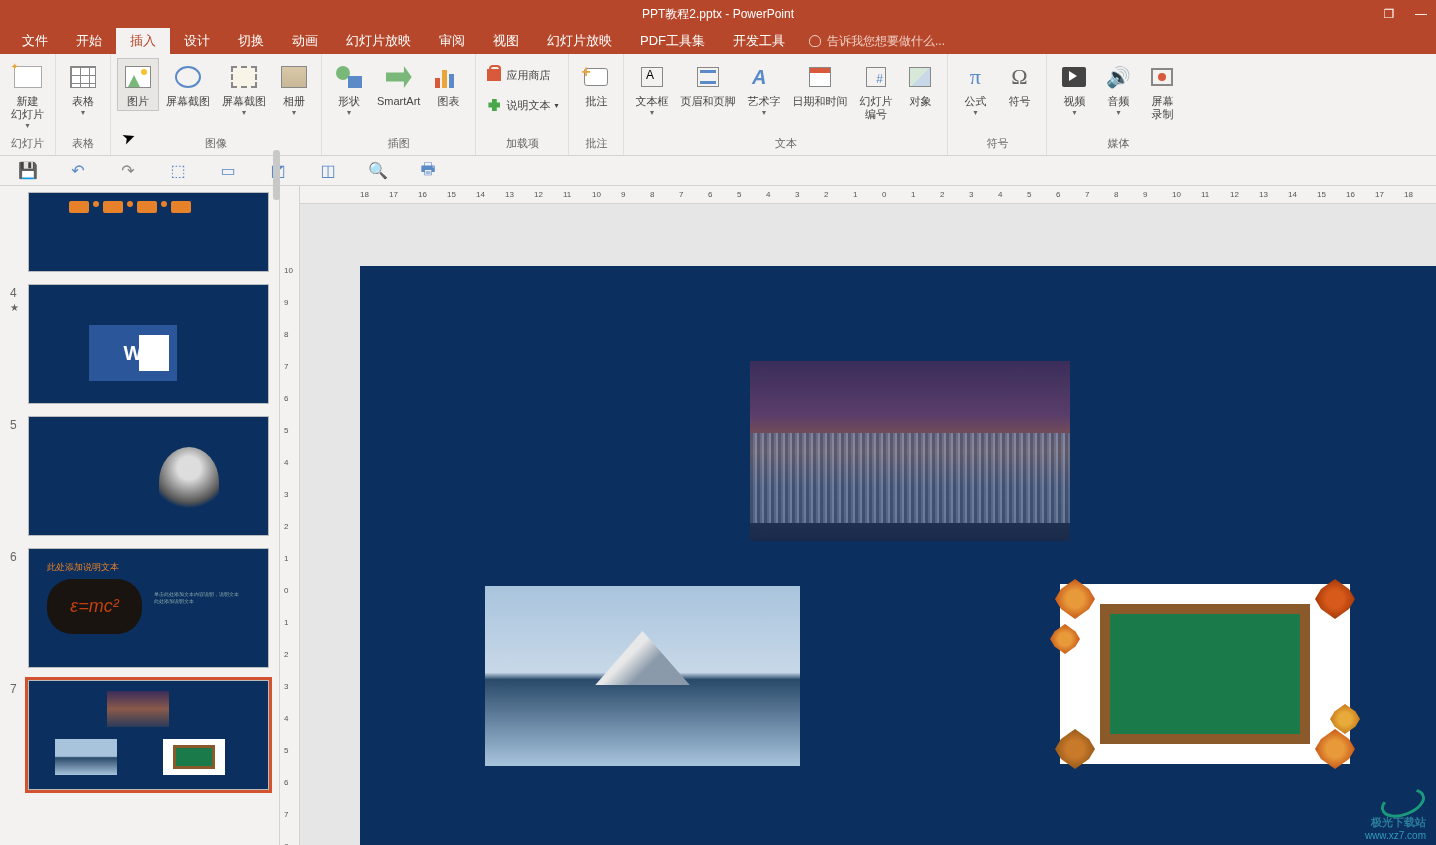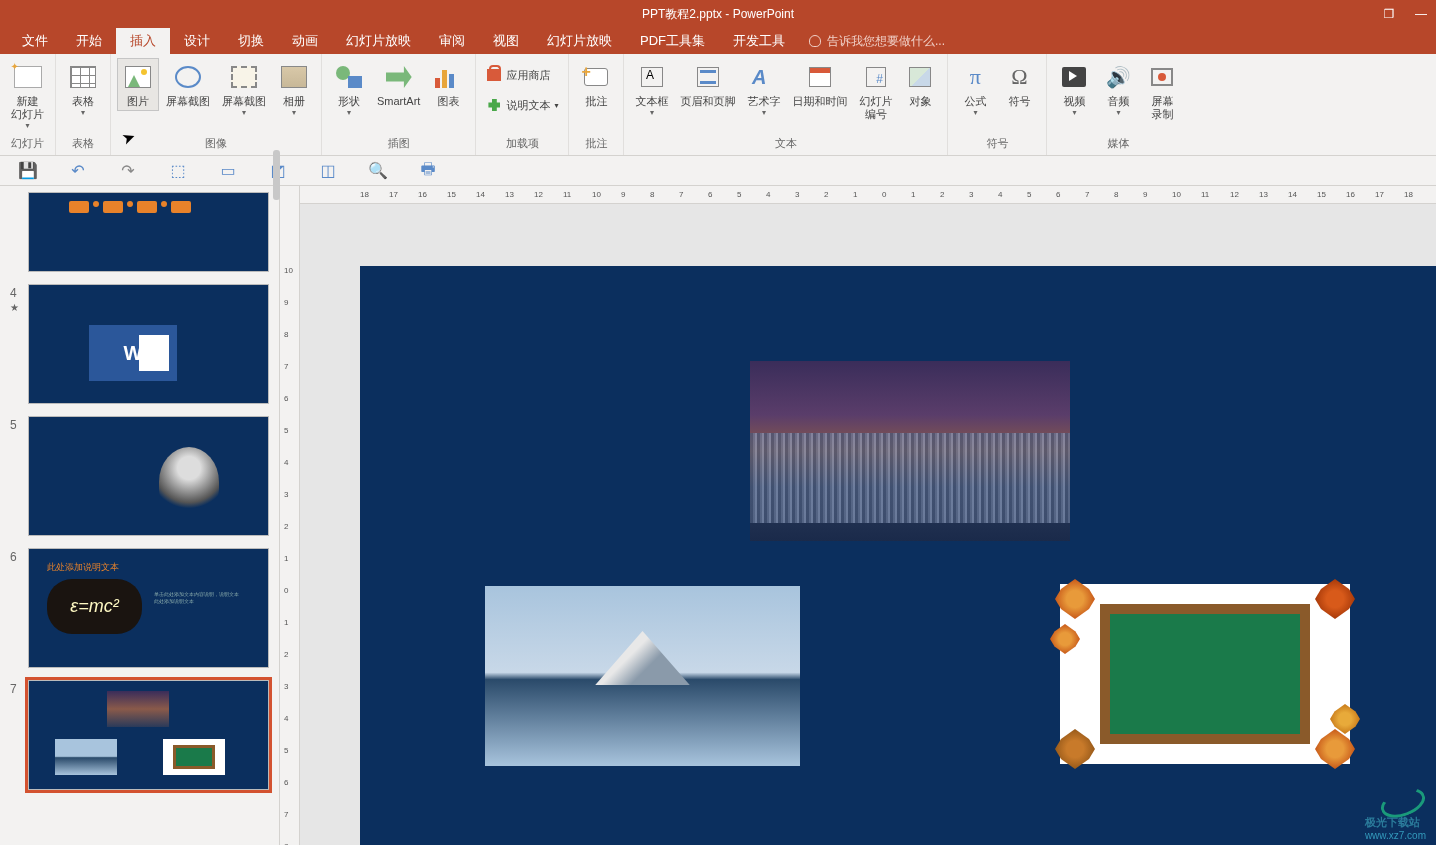--- a/index.html
+++ b/index.html
@@ -46,21 +46,21 @@
 .star { font-size: 10px; color: #666; }
 
 
 .thumb-chips { display: flex; gap: 4px; position: absolute; top: 8px; left: 40px; }
 .chip { width: 20px; height: 12px; background: #e8822a; border-radius: 2px; }
 .arrow-dot { width: 6px; height: 6px; background: #e8822a; border-radius: 50%; }
 .word-icon { position: absolute; top: 40px; left: 60px; width: 88px; height: 56px; background: #2b579a; display: flex; align-items: center; justify-content: center; color: #fff; font-weight: bold; font-size: 20px; }
 .word-icon::after { content: ""; position: absolute; right: 8px; width: 30px; height: 36px; background: #fff; }
 .einstein { position: absolute; top: 30px; left: 130px; width: 60px; height: 70px; background: radial-gradient(circle at 50% 30%, #ddd 20%, #999 40%, #555 60%, transparent 70%); border-radius: 50% 50% 40% 40%; }
 .thumb-title { position: absolute; top: 12px; left: 18px; font-size: 9px; color: #e8822a; }
-.emc-box { position: absolute; top: 30px; left: 18px; width: 95px; height: 55px; background: #1a1410; display: flex; align-items: center; justify-content: center; color: #fef9c3; font-size: 18px; font-style: italic; border-radius: 25px; }
+.emc-box { position: absolute; top: 30px; left: 18px; width: 95px; height: 55px; background: #1a1410; display: flex; align-items: center; justify-content: center; color: #c2410c; font-size: 18px; font-style: italic; border-radius: 25px; }
 .thumb-text-small { position: absolute; top: 42px; left: 125px; font-size: 5px; color: #8aa; line-height: 7px; }
 
 
 .editor { flex: 1; background: #e6e6e6; position: relative; display: flex; }
 .vruler { width: 20px; background: #f3f2f1; border-right: 1px solid #d4d2cf; position: relative; font-size: 8px; color: #555; }
 .vruler-inner { position: absolute; top: 80px; bottom: 0; left: 0; right: 0; }
 .editor-main { flex: 1; position: relative; }
 .hruler { height: 18px; background: #f3f2f1; border-bottom: 1px solid #d4d2cf; position: relative; font-size: 8px; color: #555; display: flex; align-items: center; padding-left: 60px; }
 .hruler span { position: absolute; }
 .slide-canvas { position: absolute; top: 80px; left: 60px; right: 0; bottom: 0; background: #0b2f5e; }
@@ -74,21 +74,21 @@
 .board-frame { position: absolute; top: 20px; left: 40px; right: 40px; bottom: 20px; background: #1a7a4a; border: 10px solid #8a5a2a; }
 .leaf { position: absolute; width: 40px; height: 40px; background: radial-gradient(circle, #e89a3a 30%, #c85a1a 70%); clip-path: polygon(50% 0, 85% 25%, 100% 50%, 85% 75%, 50% 100%, 15% 75%, 0 50%, 15% 25%); }
 
 
 .t7-city { position: absolute; top: 10px; left: 78px; width: 62px; height: 36px; background: linear-gradient(180deg, #3a2d5a, #8a5a4a, #2a3a5a); }
 .t7-mtn { position: absolute; top: 58px; left: 26px; width: 62px; height: 36px; background: linear-gradient(180deg, #a8c4dd 48%, #2a4a6a 52%, #a8c4dd); }
 .t7-board { position: absolute; top: 58px; left: 134px; width: 62px; height: 36px; background: #fff; }
 .t7-board::after { content: ""; position: absolute; inset: 6px 10px; background: #1a7a4a; border: 3px solid #8a5a2a; }
 
 
-.watermark { position: absolute; bottom: 4px; right: 10px; font-size: 11px; color: #39b; z-index: 100; }
+.watermark { position: absolute; bottom: 4px; right: 10px; text-align: right; font-size: 11px; color: #39b; z-index: 100; }
 .watermark-logo { width: 60px; height: 30px; margin-left: auto; position: relative; }
 .watermark-logo::before { content: ""; position: absolute; right: 0; top: 5px; width: 40px; height: 20px; border: 3px solid #1a9a7a; border-radius: 50%; transform: rotate(-20deg); border-top-color: transparent; }
 
 
 .tick { position: absolute; font-size: 8px; color: #555; }
 
 
 .ic-newslide { width: 28px; height: 22px; background: linear-gradient(#fff, #fff); border: 1px solid #aaa; position: relative; }
 .ic-newslide::after { content: "✦"; position: absolute; top: -6px; left: -4px; color: #e8a53a; font-size: 10px; }
 .ic-table { width: 26px; height: 22px; background: #fff; border: 1px solid #888; background-image: linear-gradient(#888 1px, transparent 1px), linear-gradient(90deg, #888 1px, transparent 1px); background-size: 9px 8px; }

